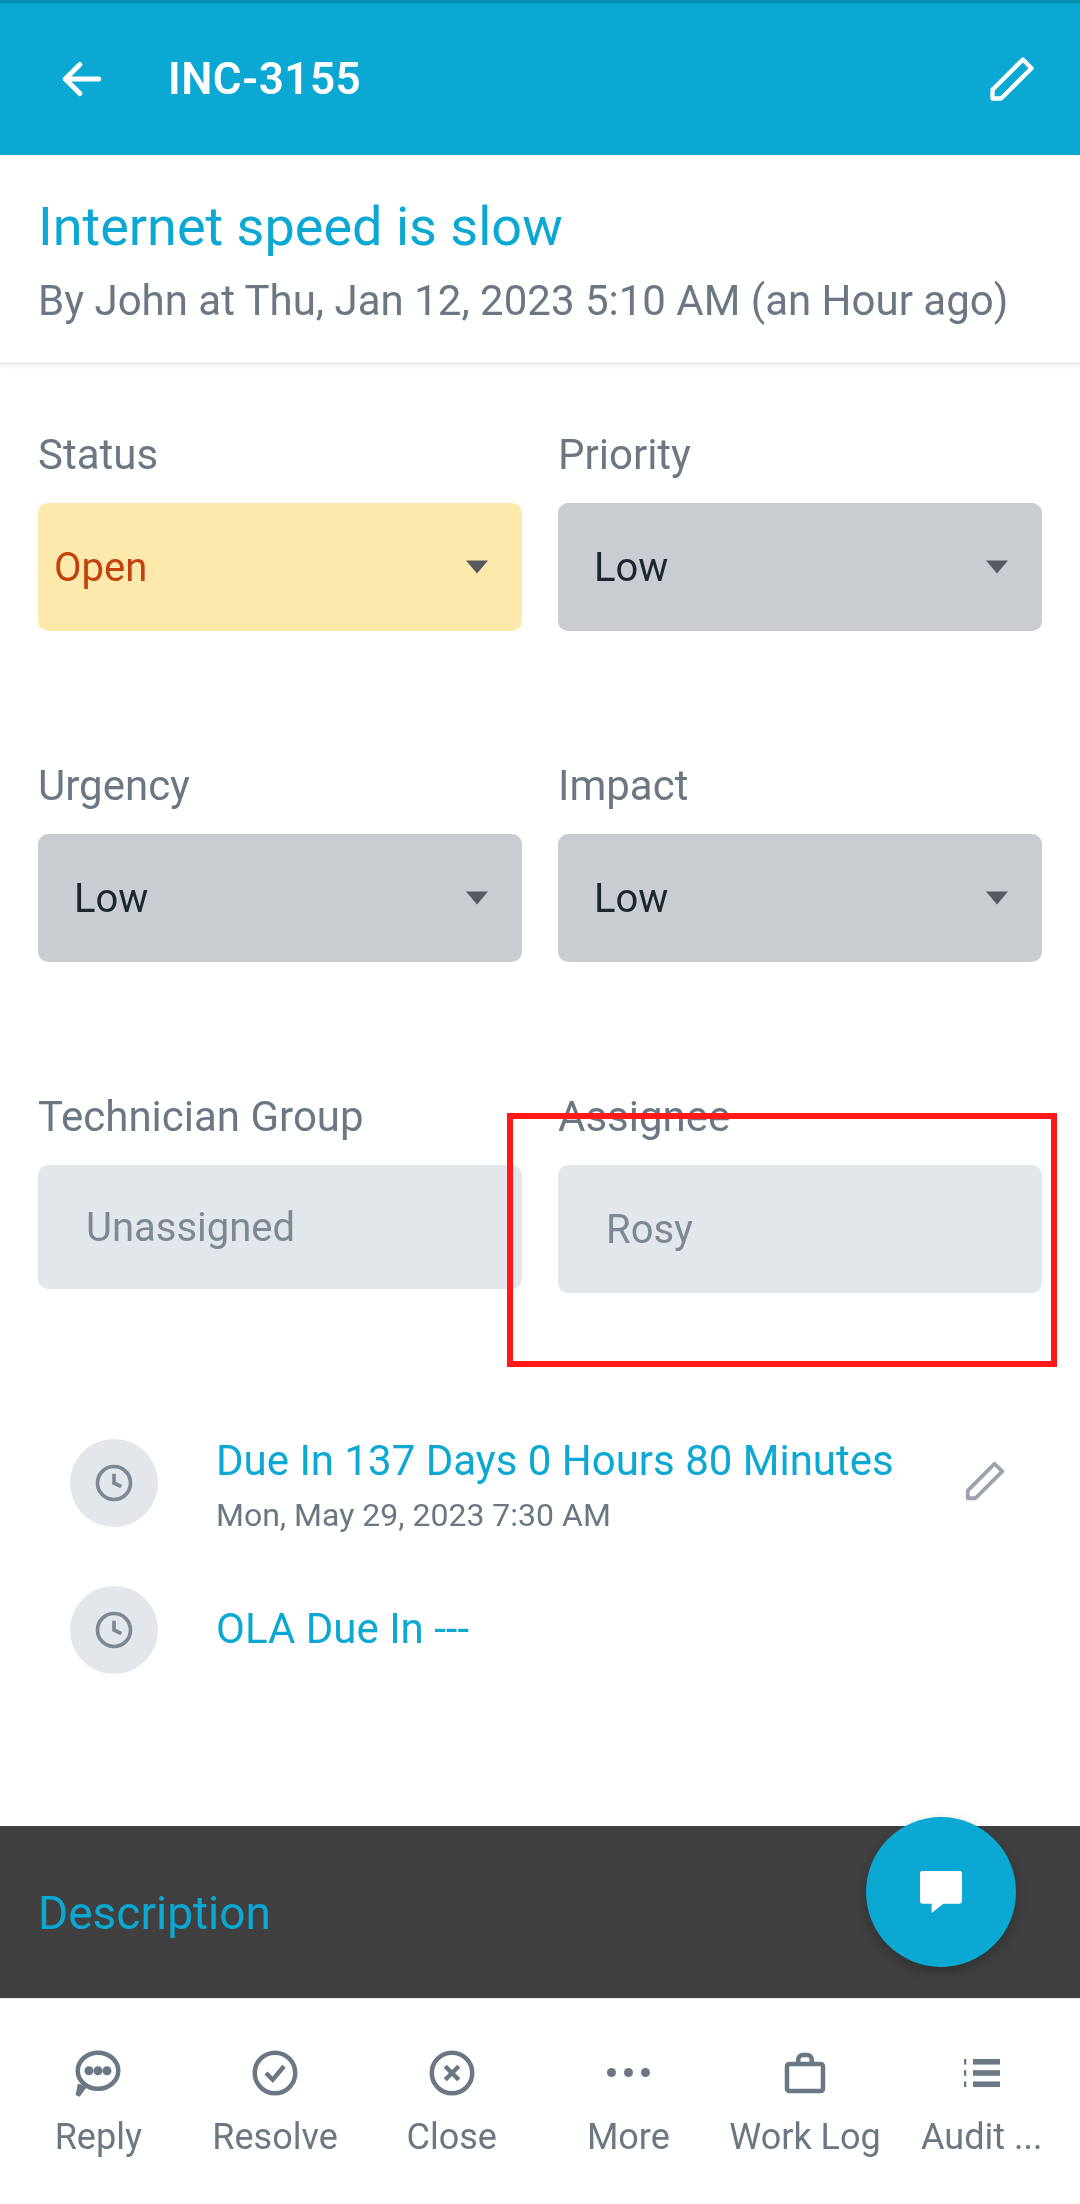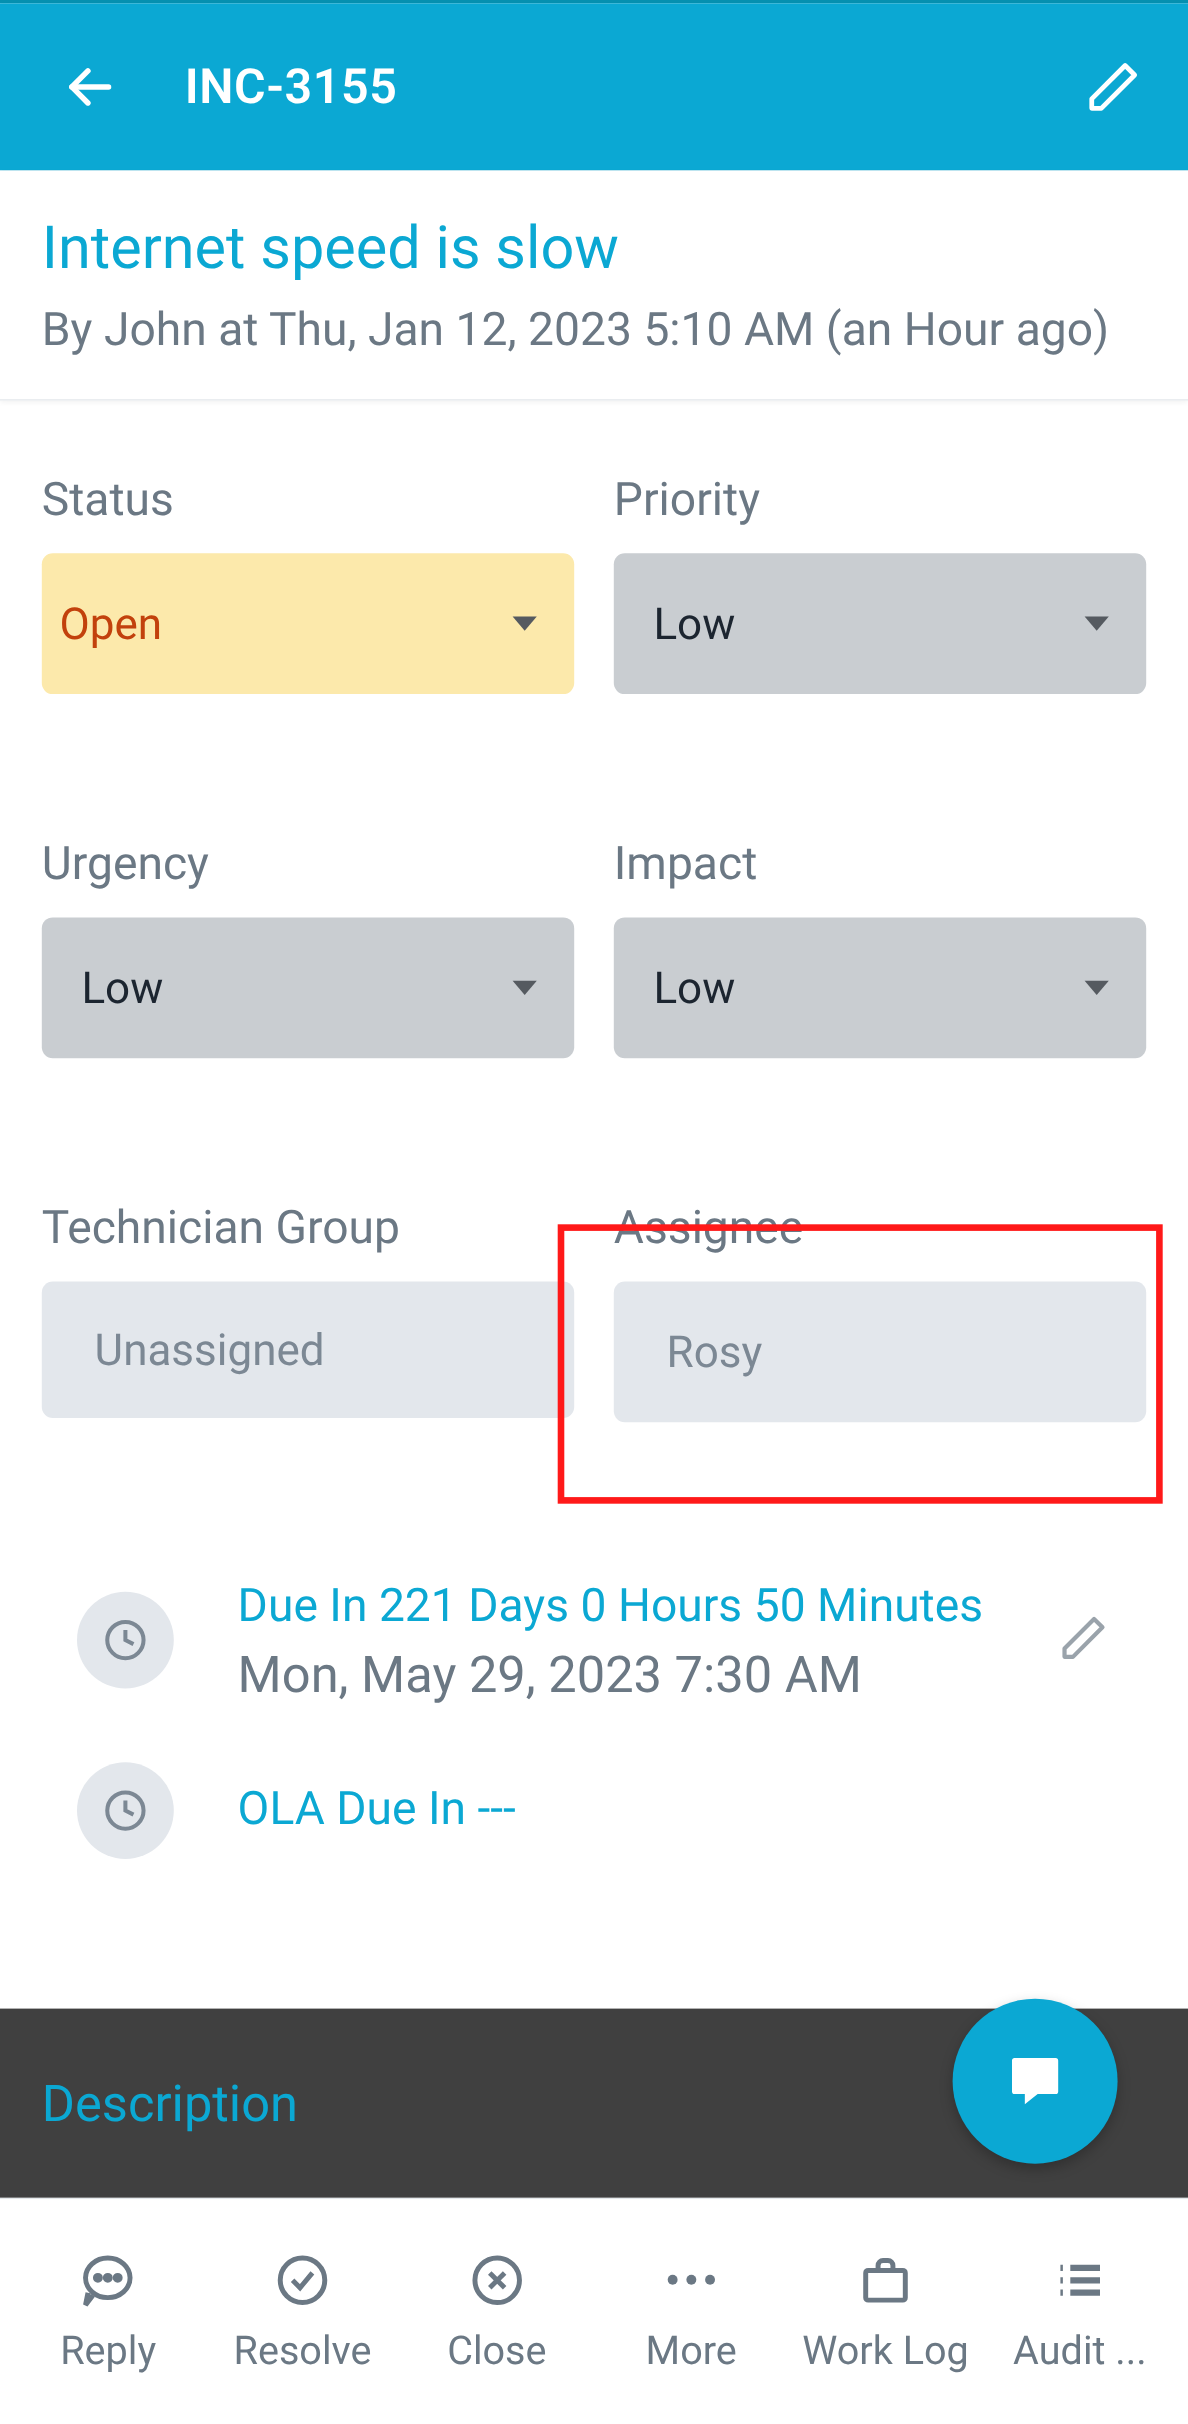--- a/index.html
+++ b/index.html
@@ -76,21 +76,21 @@
   }
   .due-section { margin-top:140px; padding-left:32px; }
   .due-item { display:flex; align-items:center; margin-bottom:52px; }
   .clock-badge {
     width:88px; height:88px; background:#e3e7ec; border-radius:50%;
     display:flex; align-items:center; justify-content:center;
     flex-shrink:0;
   }
   .due-texts { margin-left:58px; flex:1; }
   .due-main { color:#0ba8d3; font-size:42px; line-height:1.35; }
-  .due-sub  { color:#6b7884; font-size:46px; margin-top:6px; }
+  .due-sub  { color:#6b7884; font-size:32px; margin-top:6px; }
   .due-edit { width:50px; height:50px; margin-right:30px; }
   .desc-bar {
     position:absolute; left:0; right:0; top:1826px;
     height:173px; background:#404040;
     display:flex; align-items:center;
     padding-left:38px;
     color:#0ba8d3; font-size:46px;
   }
   .fab {
     position:absolute; width:150px; height:150px; border-radius:50%;
@@ -190,21 +190,21 @@
 
   <div class="due-section">
     <div class="due-item">
       <div class="clock-badge">
         <svg viewBox="0 0 24 24" width="44" height="44" fill="none" stroke="#7c8894" stroke-width="2">
             <circle cx="12" cy="12" r="9"></circle>
             <polyline points="12 7 12 12 16 14"></polyline>
           </svg>
       </div>
       <div class="due-texts">
-        <div class="due-main">Due In 221 Days 0 Hours 50 Minutes</div>
+        <div class="due-main">Due In 137 Days 0 Hours 80 Minutes</div>
         <div class="due-sub">Mon, May 29, 2023 7:30 AM</div>
       </div>
       <div class="due-edit">
         <svg viewBox="0 0 24 24" width="46" height="46" fill="none" stroke="#9aa3ab" stroke-width="2" stroke-linecap="round" stroke-linejoin="round">
             <path d="M17 3l4 4L7 21H3v-4L17 3z"></path>
           </svg>
       </div>
     </div>
     <div class="due-item">
       <div class="clock-badge">

